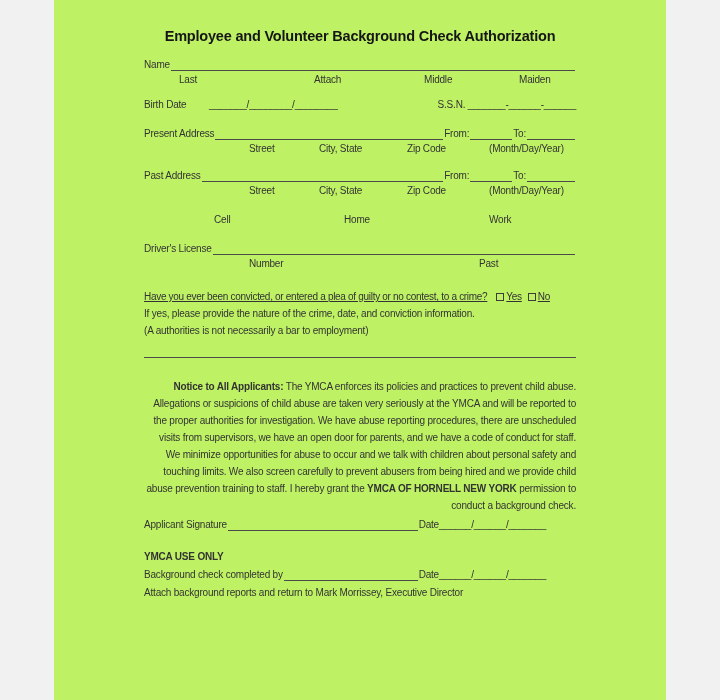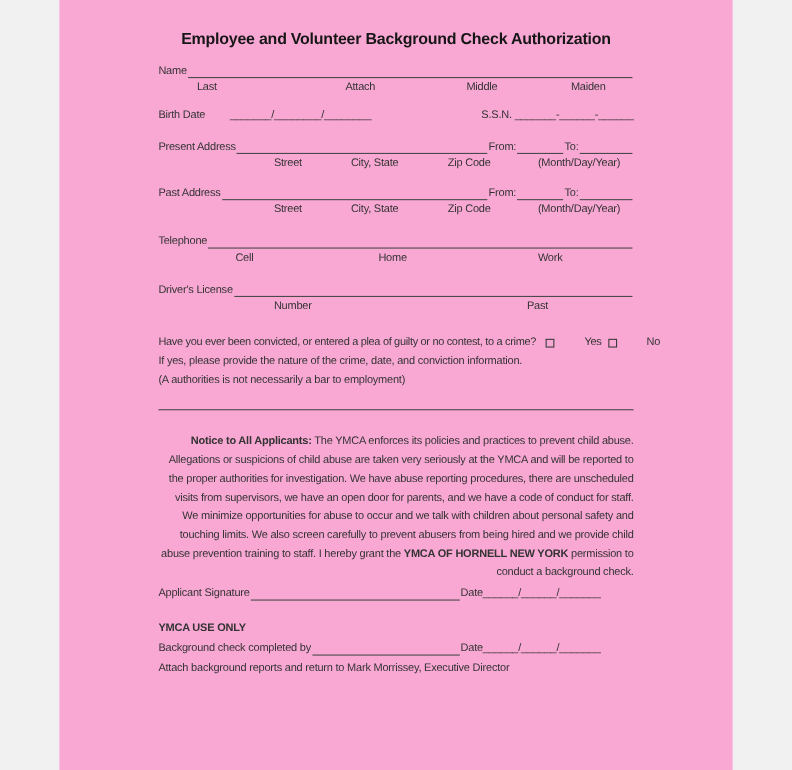--- a/index.html
+++ b/index.html
@@ -6,21 +6,21 @@
   body {
     width: 720px; height: 700px;
     background: #f1f1f2;
     font-family: "Liberation Sans", sans-serif;
     color: #333;
     overflow: hidden;
   }
   .page {
     width: 612px; height: 700px;
     margin: 0 auto;
-    background: #f9a8d4;
+    background: #bef264;
     box-sizing: border-box;
     padding: 28px 90px 16px 90px;
     overflow: hidden;
     font-size: 10px;
     letter-spacing: -0.2px;
   }
   .title {
     font-size: 14.5px; font-weight: 700; color: #161616;
     text-align: center; margin: 0 0 14px 0; letter-spacing: -0.2px;
     white-space: nowrap;
@@ -46,27 +46,27 @@
   .fill.fw48 { flex: 0 0 48px; }
   .blank { white-space: nowrap; }
   .blank.sp { margin-left: 20px; }
 
   .sublabels { position: relative; height: 13px; line-height: 13px; margin-bottom: 12px; }
   .sublabels span { position: absolute; top: 0; white-space: nowrap; }
 
   .row-split { display: flex; justify-content: space-between; align-items: flex-end; height: 14px; line-height: 14px; margin-bottom: 15px; }
 
   .conv-line { line-height: 17px; }
-  .q-row { display: flex; align-items: flex-end; white-space: nowrap; letter-spacing: -0.3px; line-height: 17px; }
+  .q-row { display: flex; align-items: flex-end; white-space: nowrap; letter-spacing: -0.3px; line-height: 17px; text-decoration: underline; }
   .checkbox {
     display: inline-block; width: 8px; height: 8px;
     border: 1px solid #3c3c3c; box-sizing: border-box;
     margin: 0 2px 0 0;
   }
-  .cb-group { display: inline-flex; align-items: center; gap: 25px; }
+  .cb-group { display: inline-flex; align-items: center; }
   .cb-yes { margin-left: 9px; }
   .cb-no { margin-left: 6px; }
 
   .answer-line {
     border-bottom: 1px solid #4a4a4a;
     height: 10px; margin: 8px 0 20px 0;
   }
 
   .notice { line-height: 17px; margin: 0 0 4px 0; text-align: right; }
   .bold { font-weight: 700; }
@@ -131,24 +131,20 @@
     <span class="lbl">To:</span>
     <span class="fill fw48"></span>
   </div>
   <div class="sublabels" style="margin-bottom:16px">
     <span style="left:105px">Street</span>
     <span style="left:175px">City, State</span>
     <span style="left:263px">Zip Code</span>
     <span style="left:345px">(Month/Day/Year)</span>
   </div>
 
-  <div class="field-row">
-    <span class="lbl">Telephone</span>
-    <span class="fill"></span>
-  </div>
   <div class="sublabels" style="margin-bottom:16px">
     <span style="left:70px">Cell</span>
     <span style="left:200px">Home</span>
     <span style="left:345px">Work</span>
   </div>
 
   <div class="field-row">
     <span class="lbl">Driver's License</span>
     <span class="fill"></span>
   </div>

